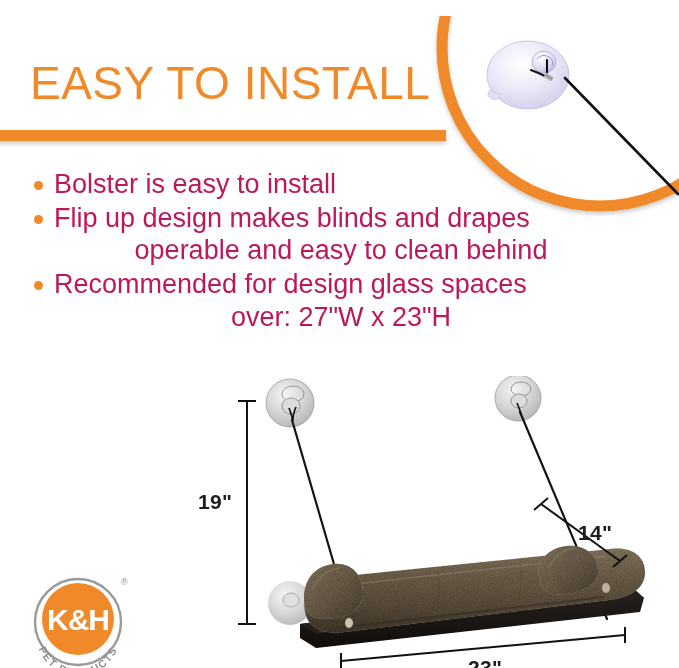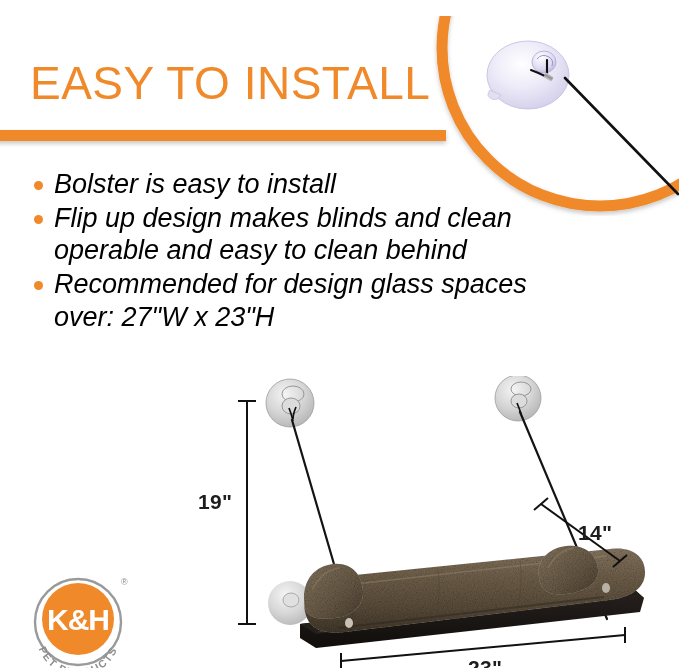--- a/index.html
+++ b/index.html
@@ -37,36 +37,36 @@
   
   #bullets{
     position:absolute;
     left:28px;top:152px;
     width:600px;
   }
   .bullet-row{
     position:relative;
     padding-left:26px;
     margin-bottom:2px;
-    color:#000000;
+    color:#be185d;
     font-size:27px;
     line-height:1.19;
     font-weight:400;
-    font-style:italic;
   }
   .bullet-dot{
     position:absolute;
     left:6px;top:13px;
     width:9px;height:9px;
     border-radius:50%;
     background:#F0892A;
   }
   .bullet-line2{
     display:block;
     padding-left:0;
+    text-align:center;
   }
 
   
   #product-area{
     position:absolute;
     left:0;top:360px;
     width:679px;height:308px;
   }
 
   
@@ -143,21 +143,21 @@
 
   <div id="bullets">
 
     <div class="bullet-row">
       <span class="bullet-dot"></span>
       <span>Bolster is easy to install</span>
     </div>
 
     <div class="bullet-row">
       <span class="bullet-dot"></span>
-      <span>Flip up design makes blinds and clean</span>
+      <span>Flip up design makes blinds and drapes</span>
       <span class="bullet-line2">operable and easy to clean behind</span>
     </div>
 
     <div class="bullet-row">
       <span class="bullet-dot"></span>
       <span>Recommended for design glass spaces</span>
       <span class="bullet-line2">over:  27"W x 23"H</span>
     </div>
 
   </div>

